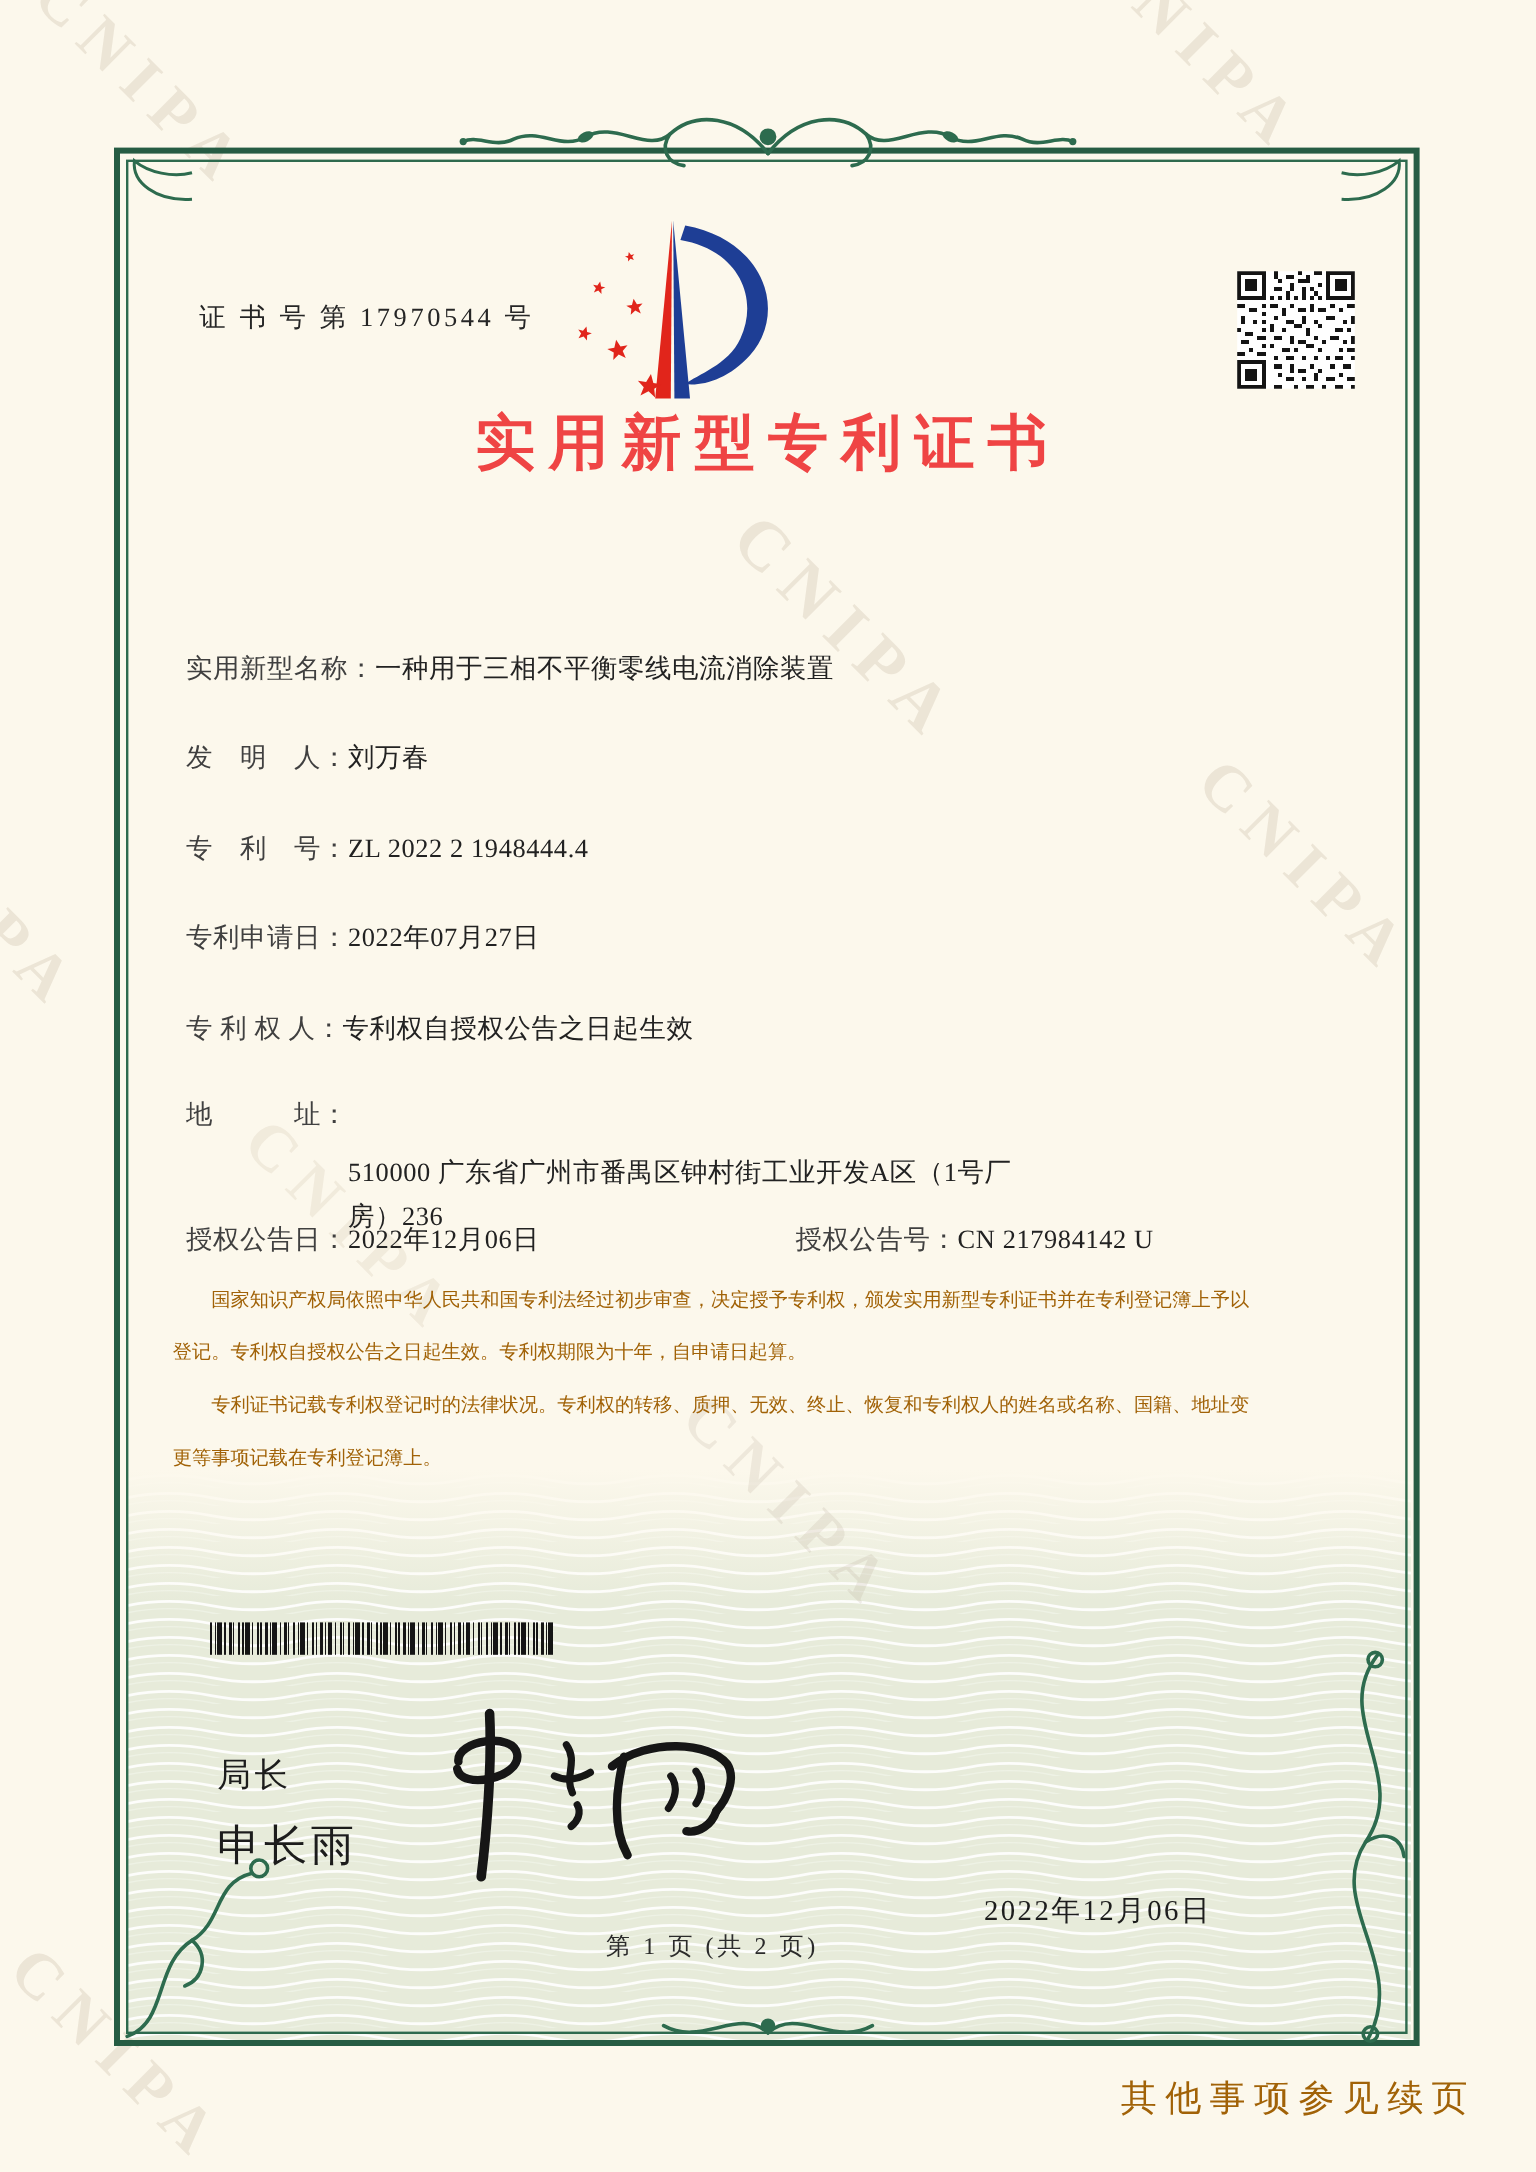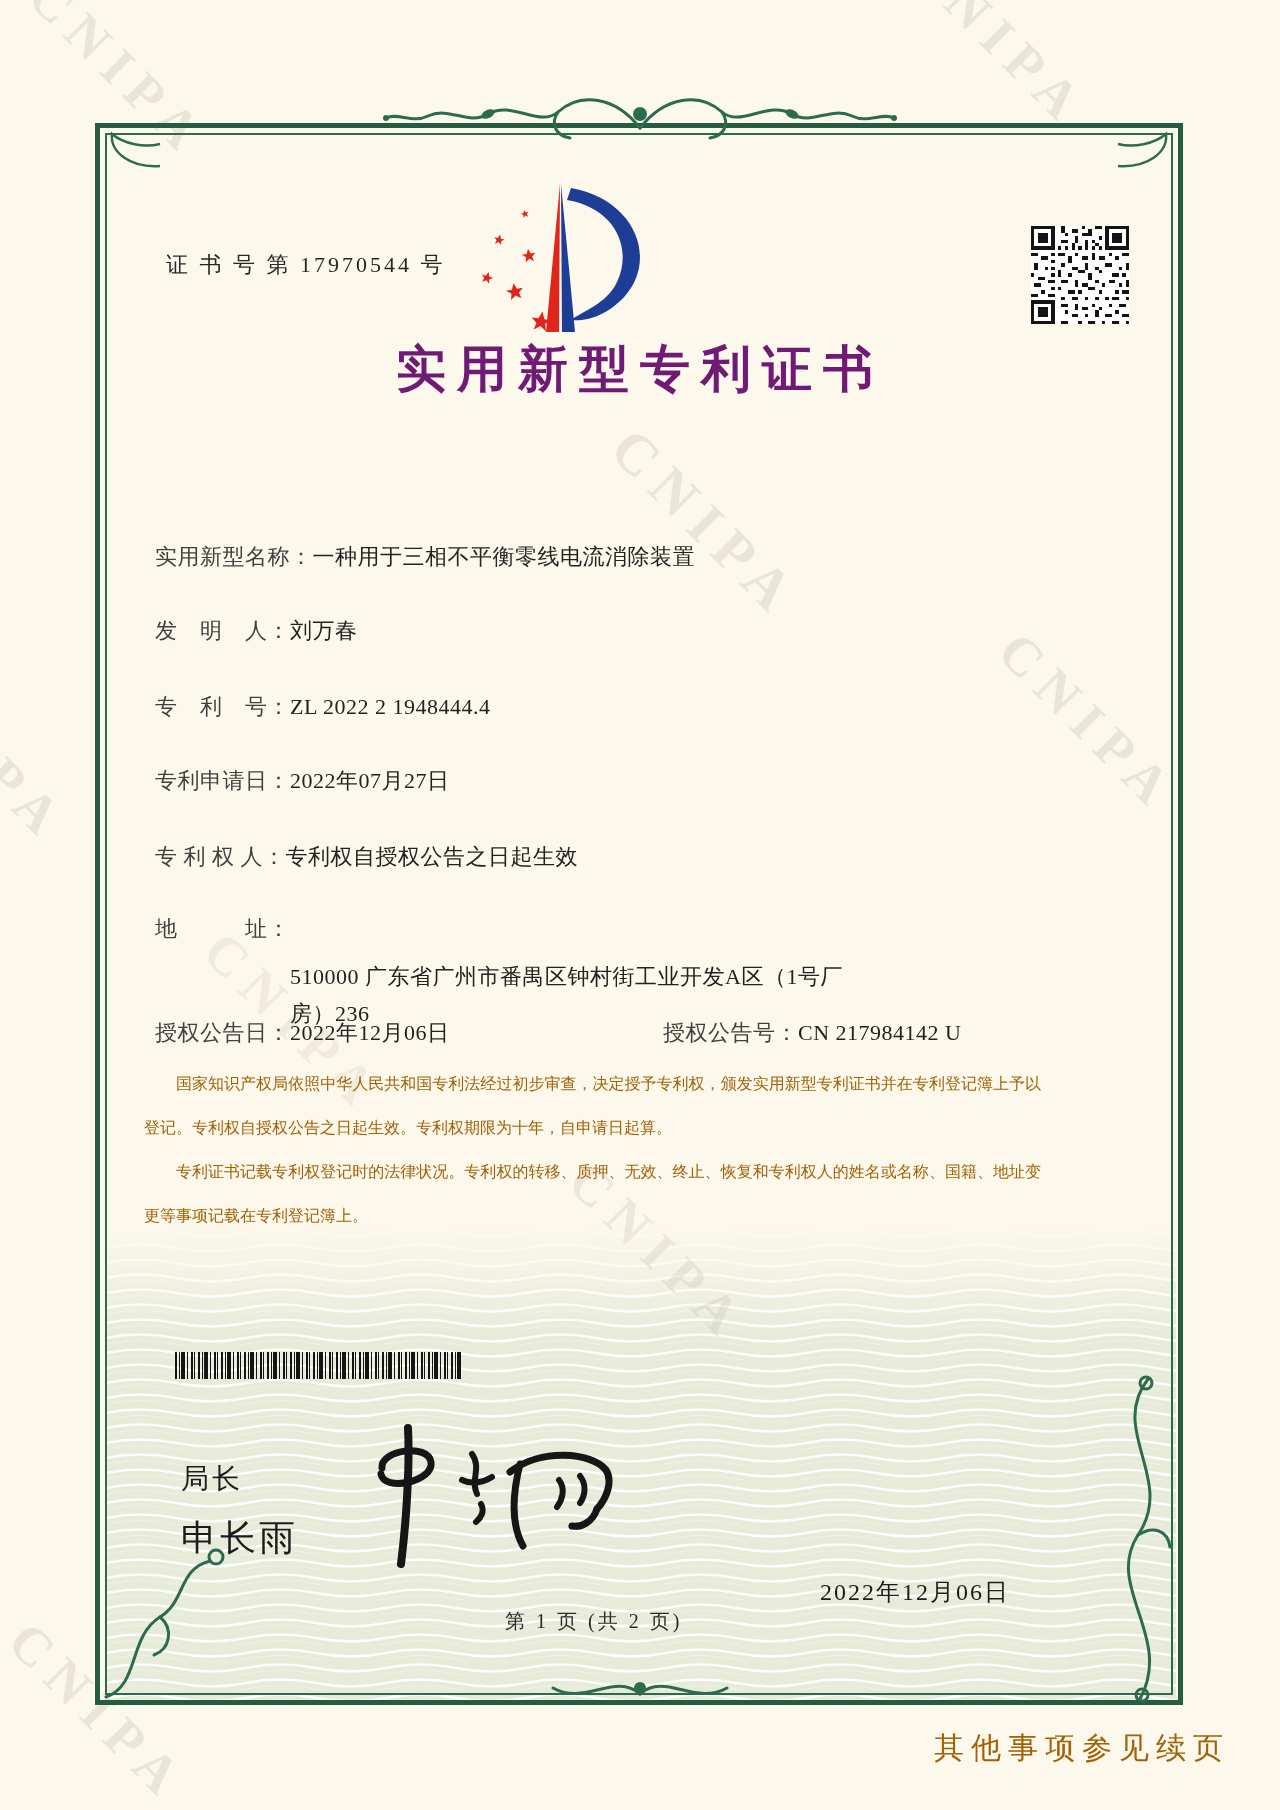--- a/index.html
+++ b/index.html
@@ -34,21 +34,21 @@
   .orn{ position:absolute; z-index:3; pointer-events:none; }
   
   .cert-no{
     position:absolute; left:166px; top:230px; font-size:22px; letter-spacing:3px;
     color:#262626; z-index:4;margin-top:20px;
   }
   .logo{ position:absolute; left:455px; top:180px; z-index:4; }
   .qr{ position:absolute; left:1031px; top:226px; z-index:4; }
   .title{
     position:absolute; left:0; top:336px; width:1280px; text-align:center;
-    font-size:50px; font-weight:700; letter-spacing:11px; color:#701a75; z-index:4;
+    font-size:50px; font-weight:700; letter-spacing:11px; color:#ef4444; z-index:4;
   }
   
   .field{
     position:absolute; left:155px; font-size:22px; line-height:30px;
     color:#222; z-index:4; letter-spacing:.5px;
   }
   .flabel{ color:#404040; }
   .fvalue{ color:#222;margin-top:44px; }
   .addr{ display:inline-block; vertical-align:top; line-height:37px; }
   

